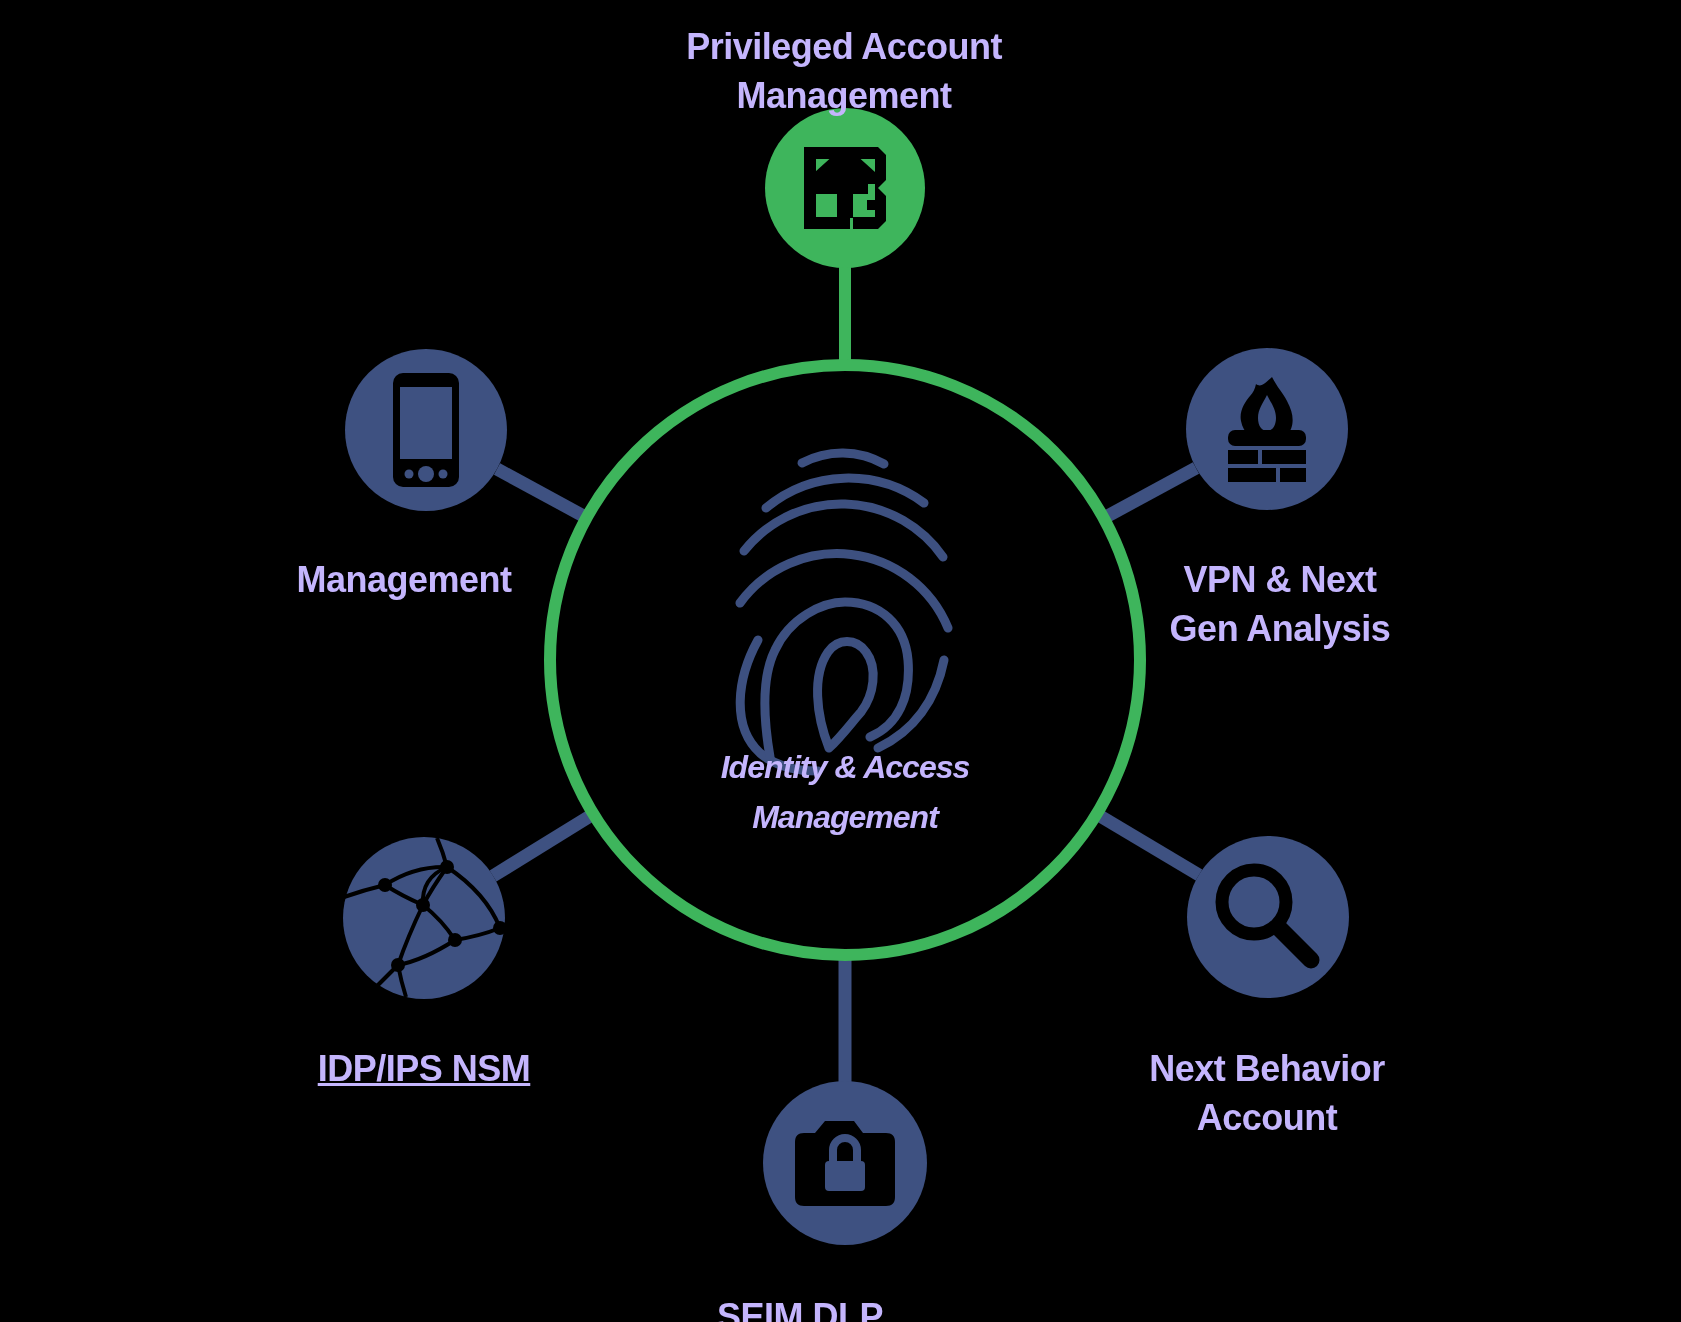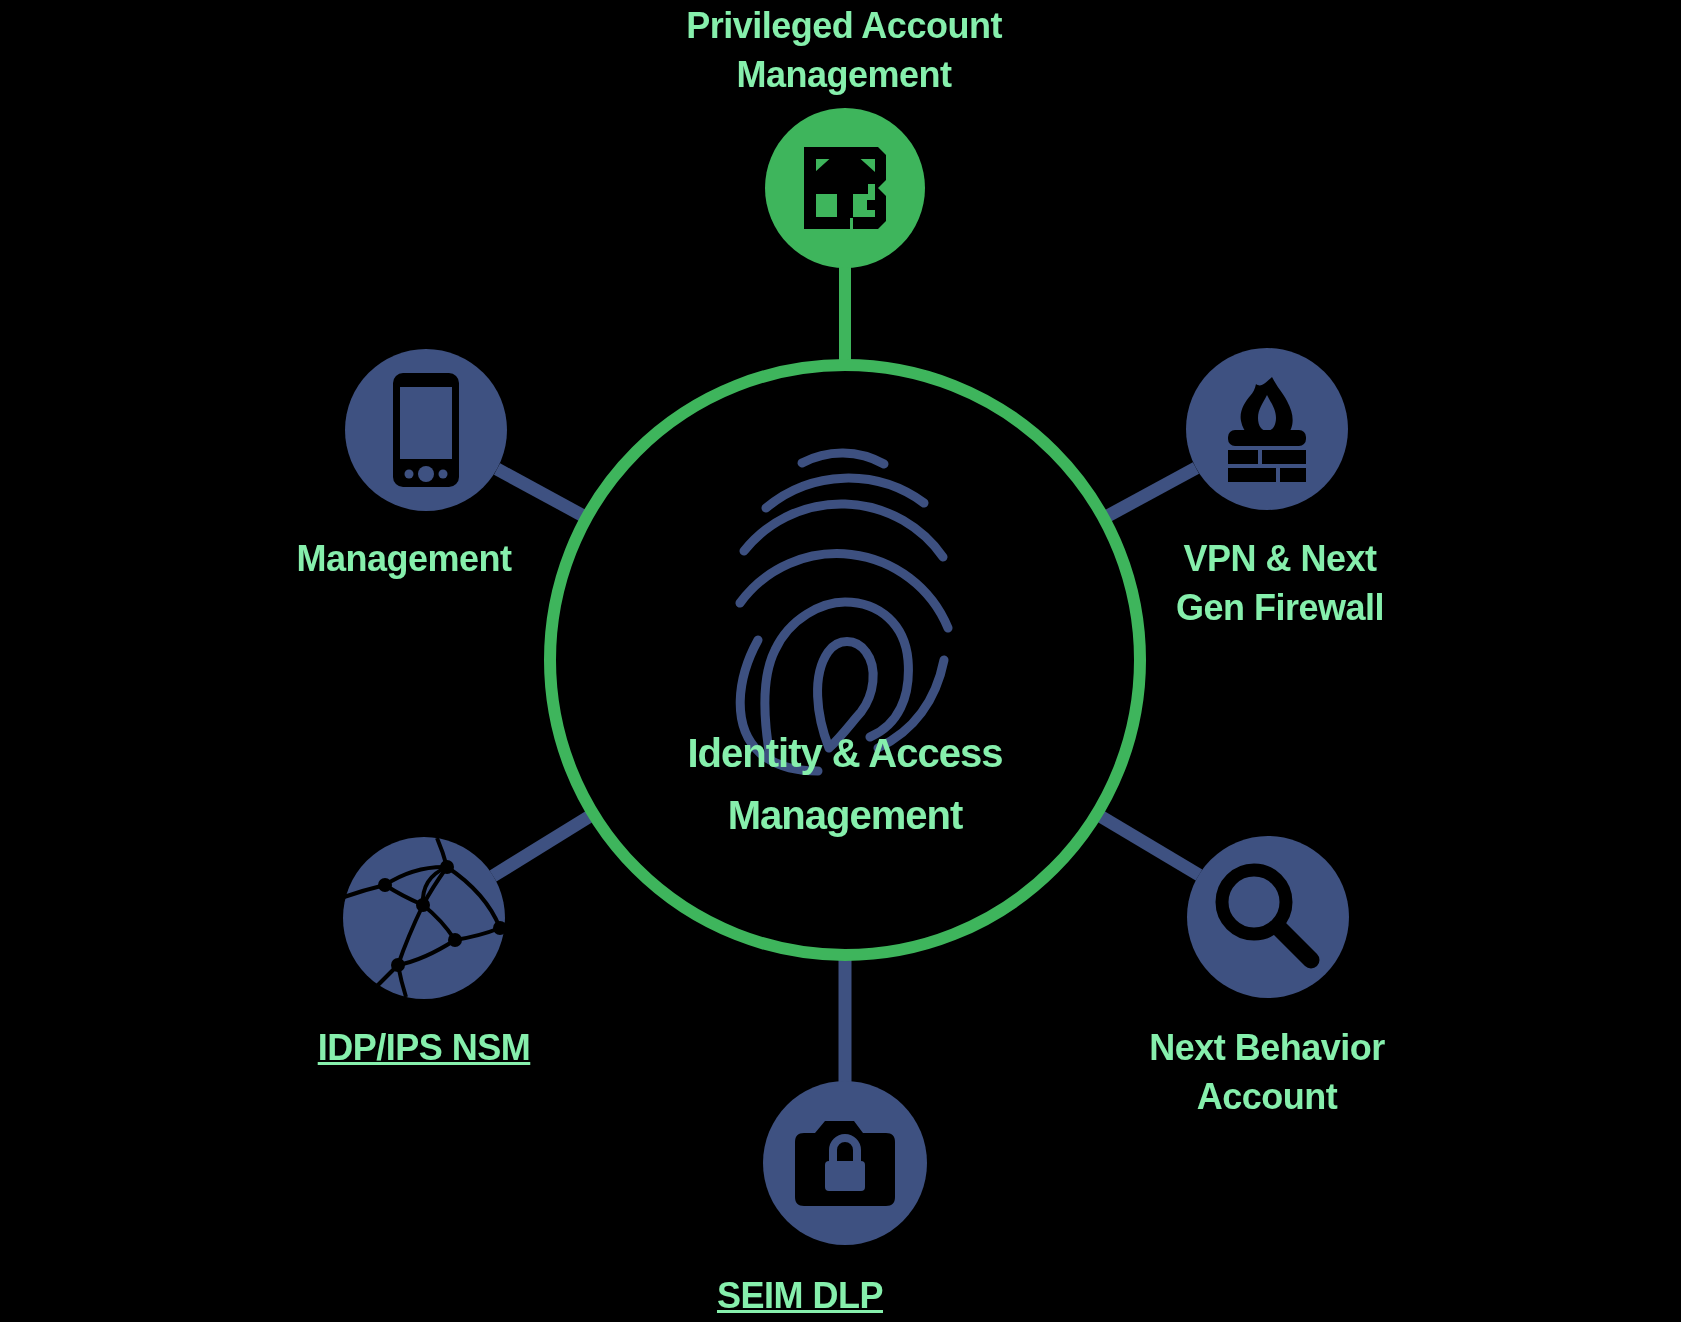--- a/index.html
+++ b/index.html
@@ -8,36 +8,37 @@
     width:1681px;height:1322px;
     background:#000;
     overflow:hidden;
     font-family:"Liberation Sans",sans-serif;
   }
   .stage svg{position:absolute;left:0;top:0;}
   .label{
     position:absolute;
     width:620px;
     text-align:center;
-    color:#86efac;
+    color:#c4b5fd;
     font-weight:700;
     font-size:36px;
     line-height:1.36;
     letter-spacing:-0.5px;
+    margin-top:21px;
   }
   .label .line{display:block;white-space:nowrap;}
   .label--pam {left:534px;top:2px;}
   .label--mdm {left:94px;top:535px;}
   .label--vpn {left:970px;top:535px;}
   .label--idp {left:114px;top:1024px;text-decoration:underline;}
   .label--uba {left:957px;top:1024px;}
   .label--seim{left:490px;top:1272px;text-decoration:underline;}
   .label--iam{
     left:495px;top:722px;width:700px;
-    font-size:40px;line-height:1.55;letter-spacing:-1px;
+    font-size:32px;line-height:1.55;letter-spacing:-1px;font-style:italic;
   }
 </style>
 </head>
 <body>
 
 <div class="stage">
 
   <svg width="1681" height="1322" viewBox="0 0 1681 1322">
 
     <g>
@@ -164,21 +165,21 @@
     <span class="line">Privileged Account</span>
     <span class="line">Management</span>
   </div>
 
   <div class="label label--mdm">
     <span class="line">Management</span>
   </div>
 
   <div class="label label--vpn">
     <span class="line">VPN &amp; Next</span>
-    <span class="line">Gen Firewall</span>
+    <span class="line">Gen Analysis</span>
   </div>
 
   <div class="label label--idp">
     <span class="line">IDP/IPS NSM</span>
   </div>
 
   <div class="label label--uba">
     <span class="line">Next Behavior</span>
     <span class="line">Account</span>
   </div>

